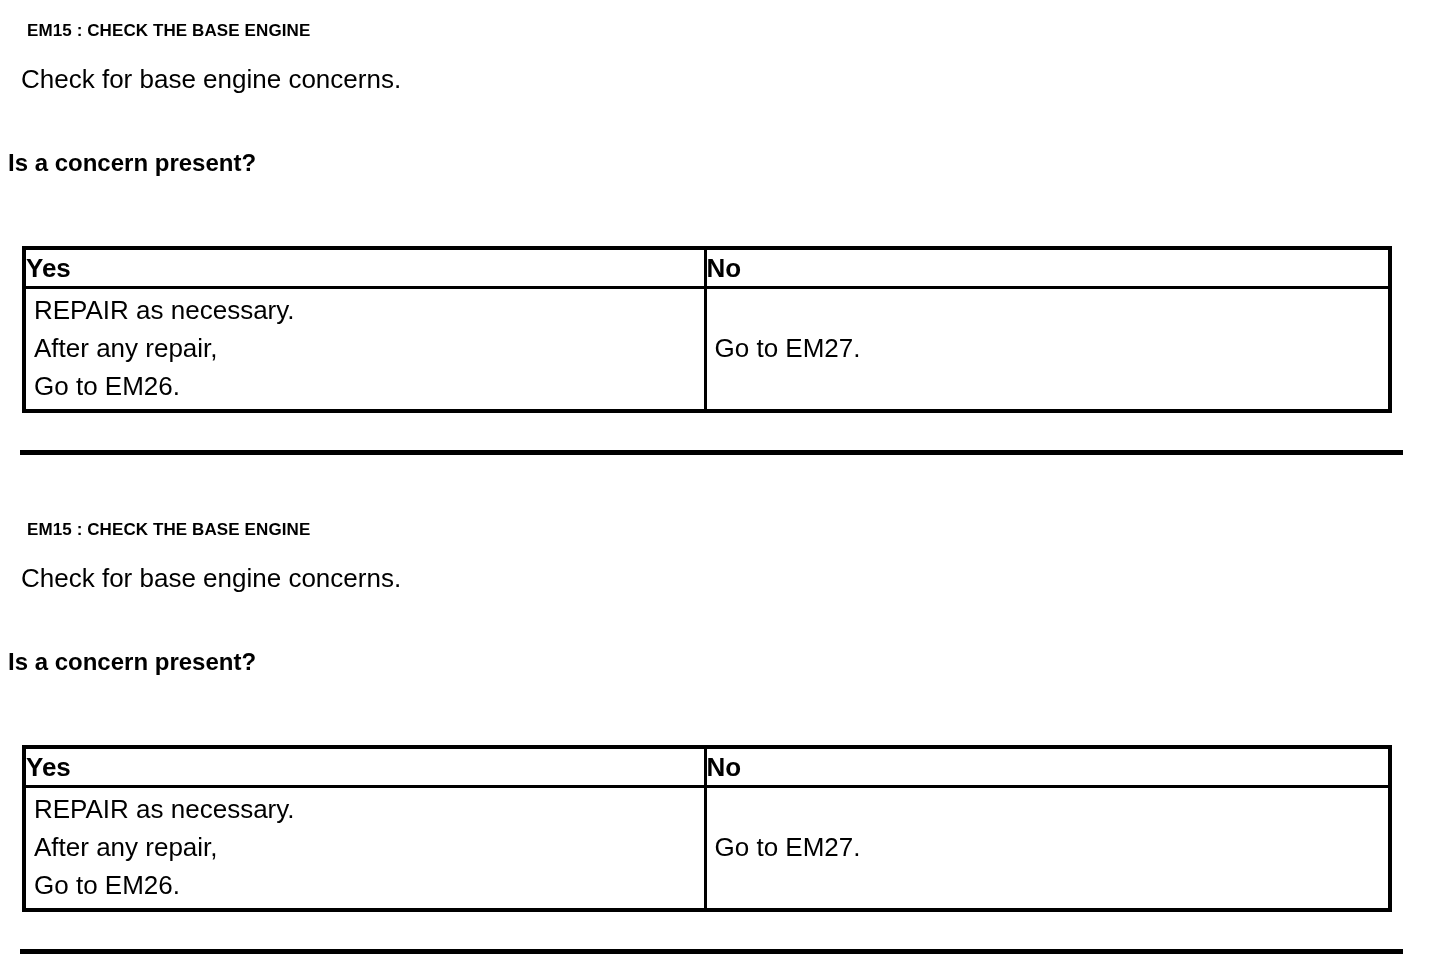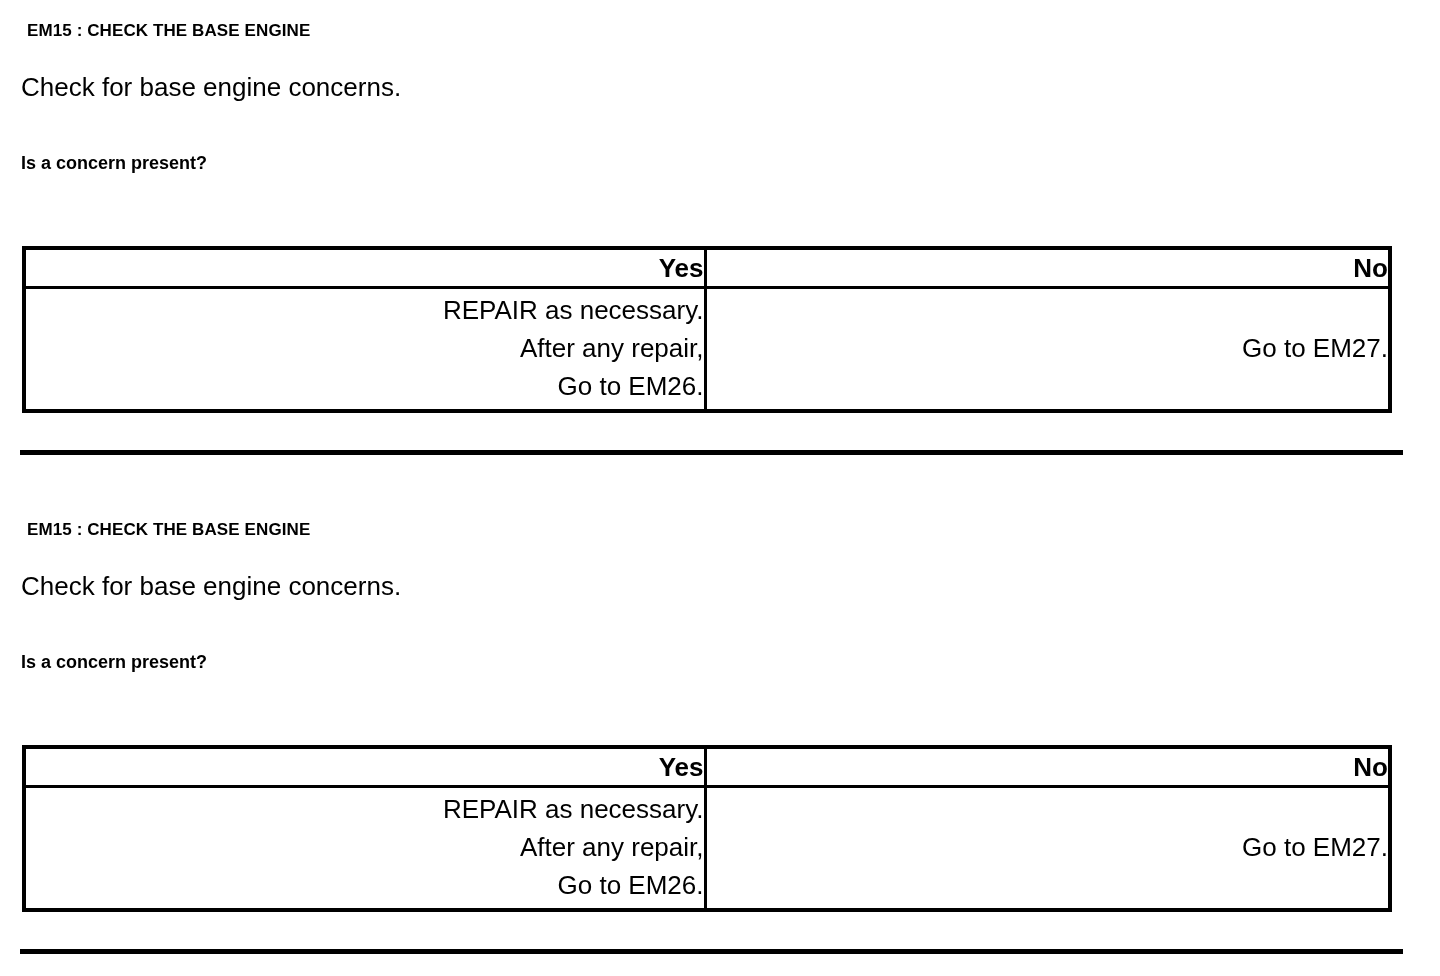--- a/index.html
+++ b/index.html
@@ -44,28 +44,27 @@
   }
 
   .instruction {
     position: absolute;
     left: 21px;
     top: 64px;
     font-size: 26px;
     font-weight: normal;
     line-height: 30px;
     white-space: nowrap;
-    margin-top: 8px;
   }
 
   .question {
     position: absolute;
-    left: 21px;
+    left: 8px;
     top: 148px;
-    font-size: 18px;
+    font-size: 24px;
     font-weight: bold;
     line-height: 30px;
     white-space: nowrap;
   }
 
   
   .decision-table {
     position: absolute;
     left: 22px;
     top: 246px;
@@ -74,43 +73,42 @@
     table-layout: fixed;
     border: 4px solid #000;
   }
   .decision-table col.col-yes { width: 681px; }
   .decision-table col.col-no  { width: 685px; }
 
   .decision-table th,
   .decision-table td {
     border: 3px solid #000;
     padding: 0;
-    text-align: right;
+    text-align: left;
     vertical-align: middle;
     color: #000;
   }
 
   .decision-table th {
     height: 36px;
     font-size: 26px;
     font-weight: bold;
     line-height: 30px;
   }
 
   .decision-table td {
     height: 110px;
     font-size: 26px;
     font-weight: normal;
     line-height: 38px;
   }
 
   .cell-lines {
     display: block;
-    padding: 2px 0 4px 0;
-    margin-left: 24px;
+    padding: 2px 0 4px 8px;
   }
   .cell-line { display: block; white-space: nowrap; }
 
   
   .rule {
     position: absolute;
     left: 20px;
     width: 1383px;
     height: 5px;
     background: #000000;

